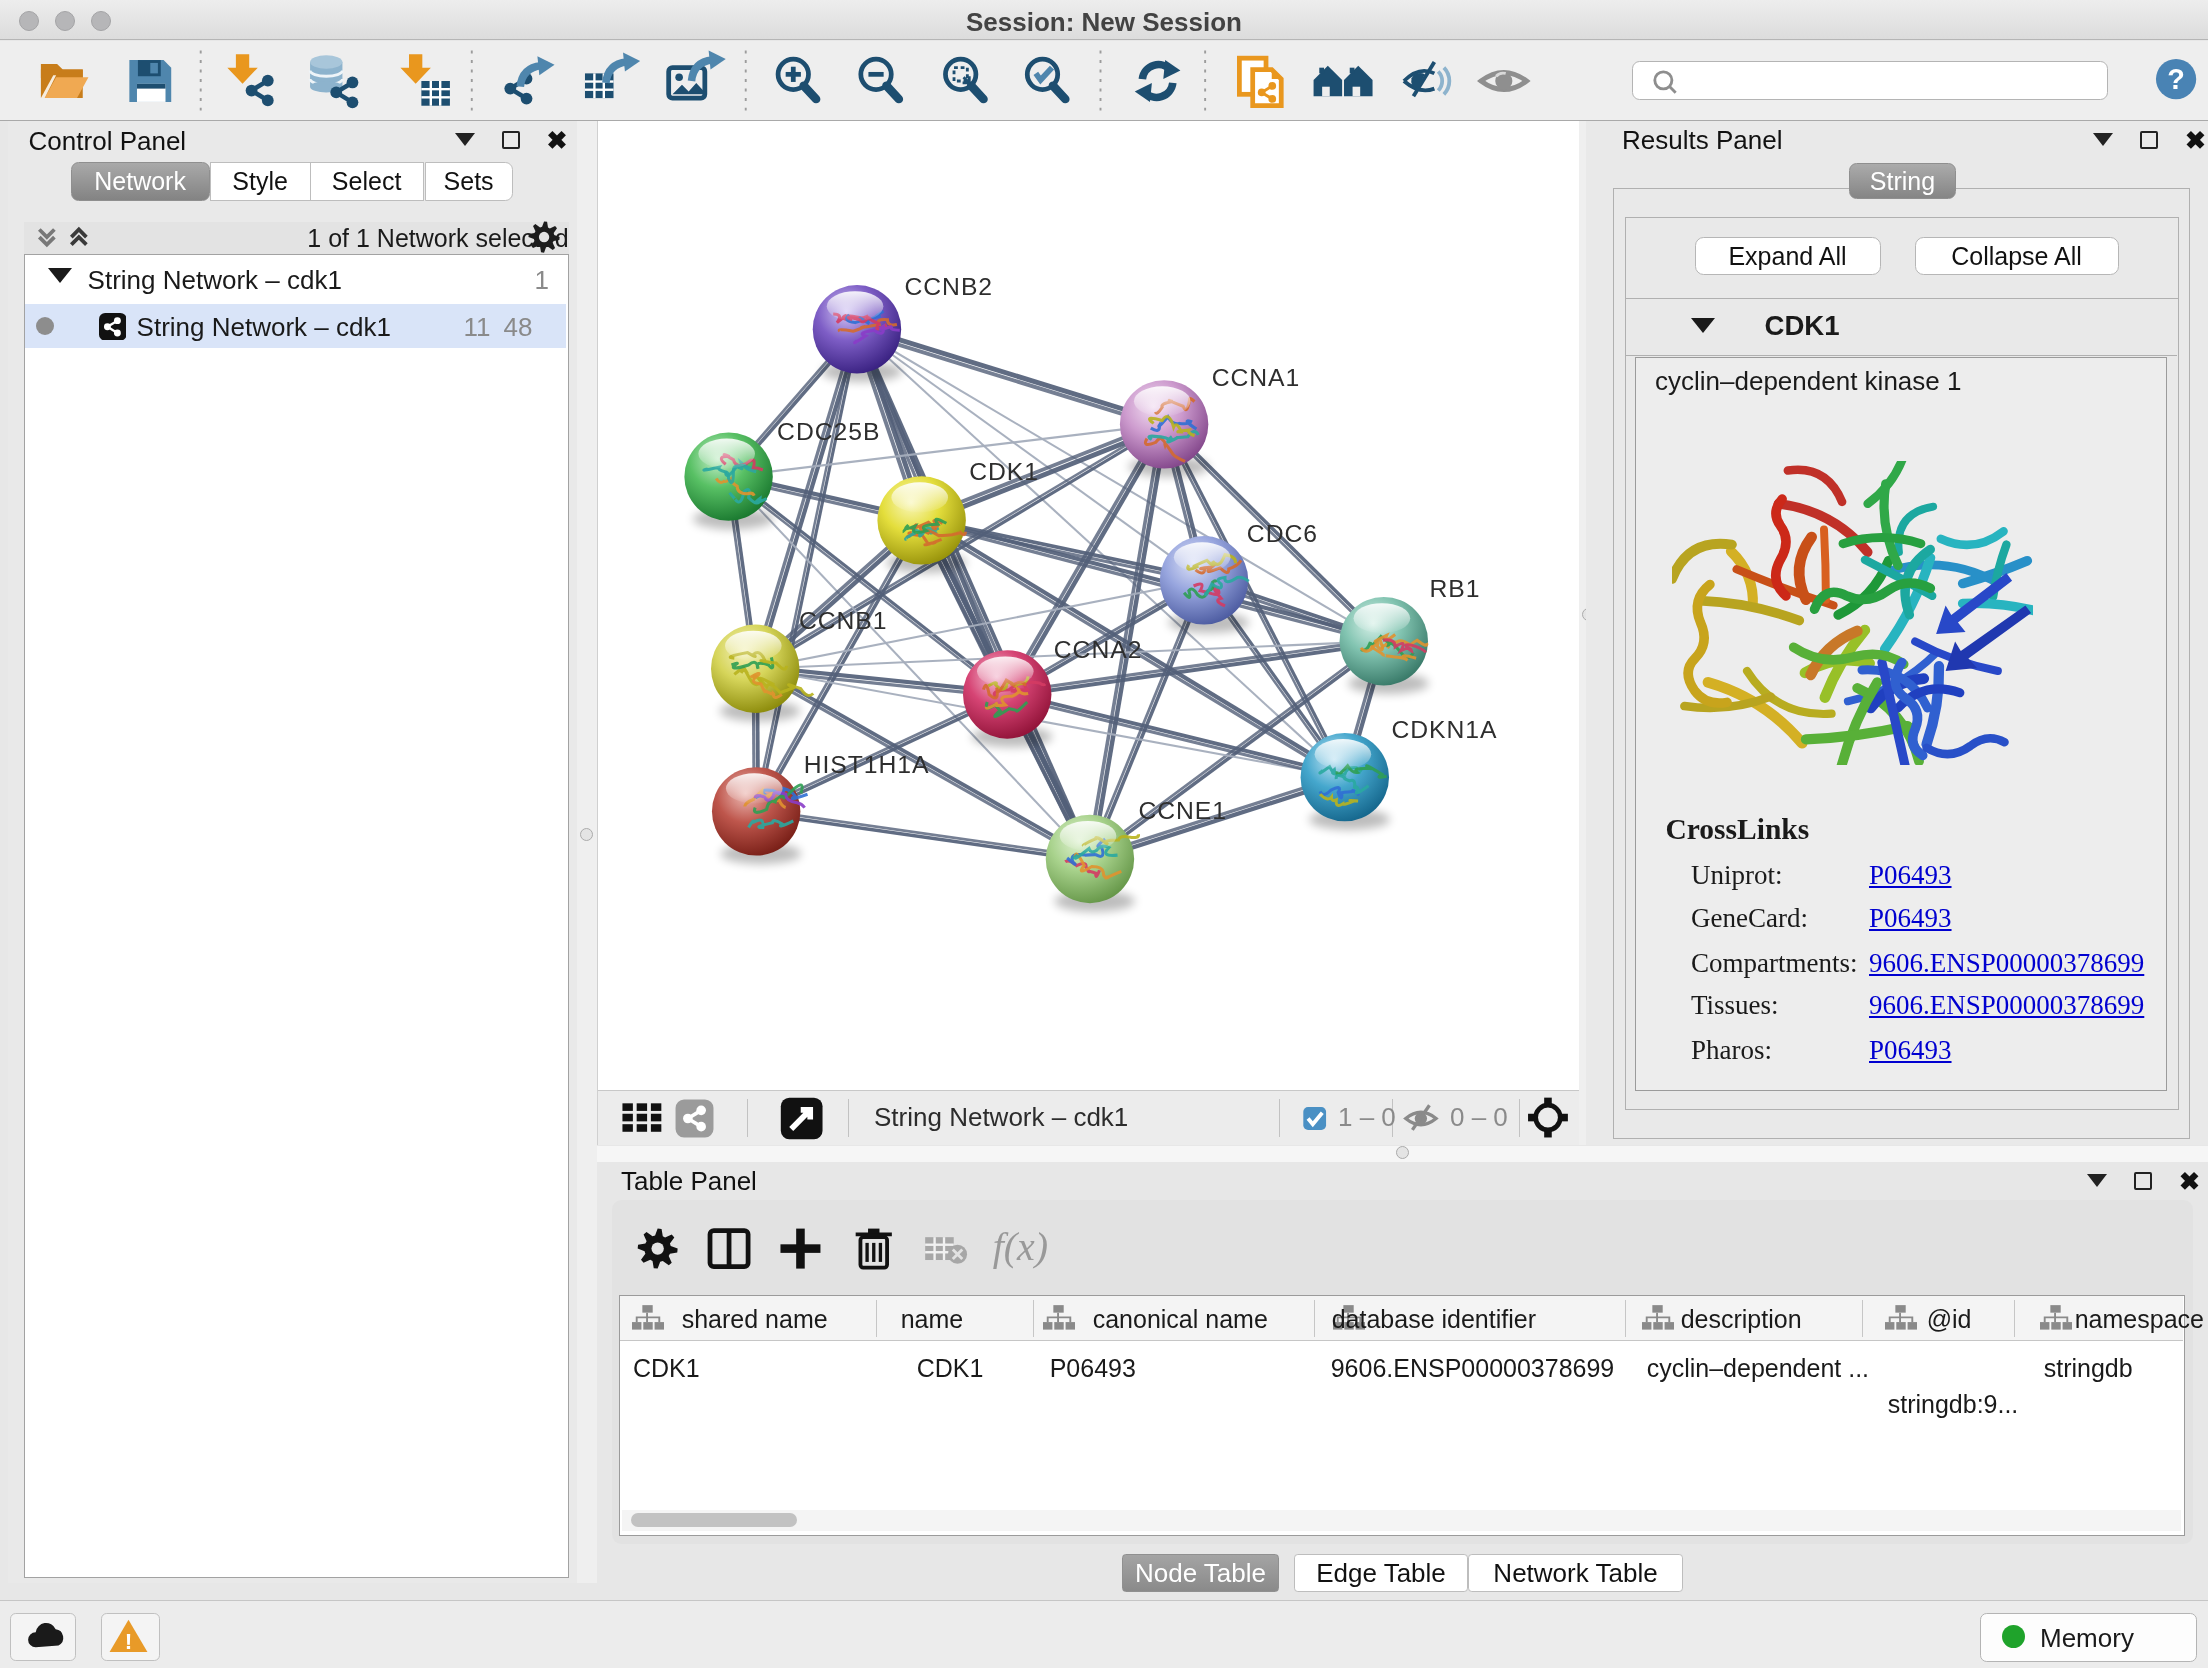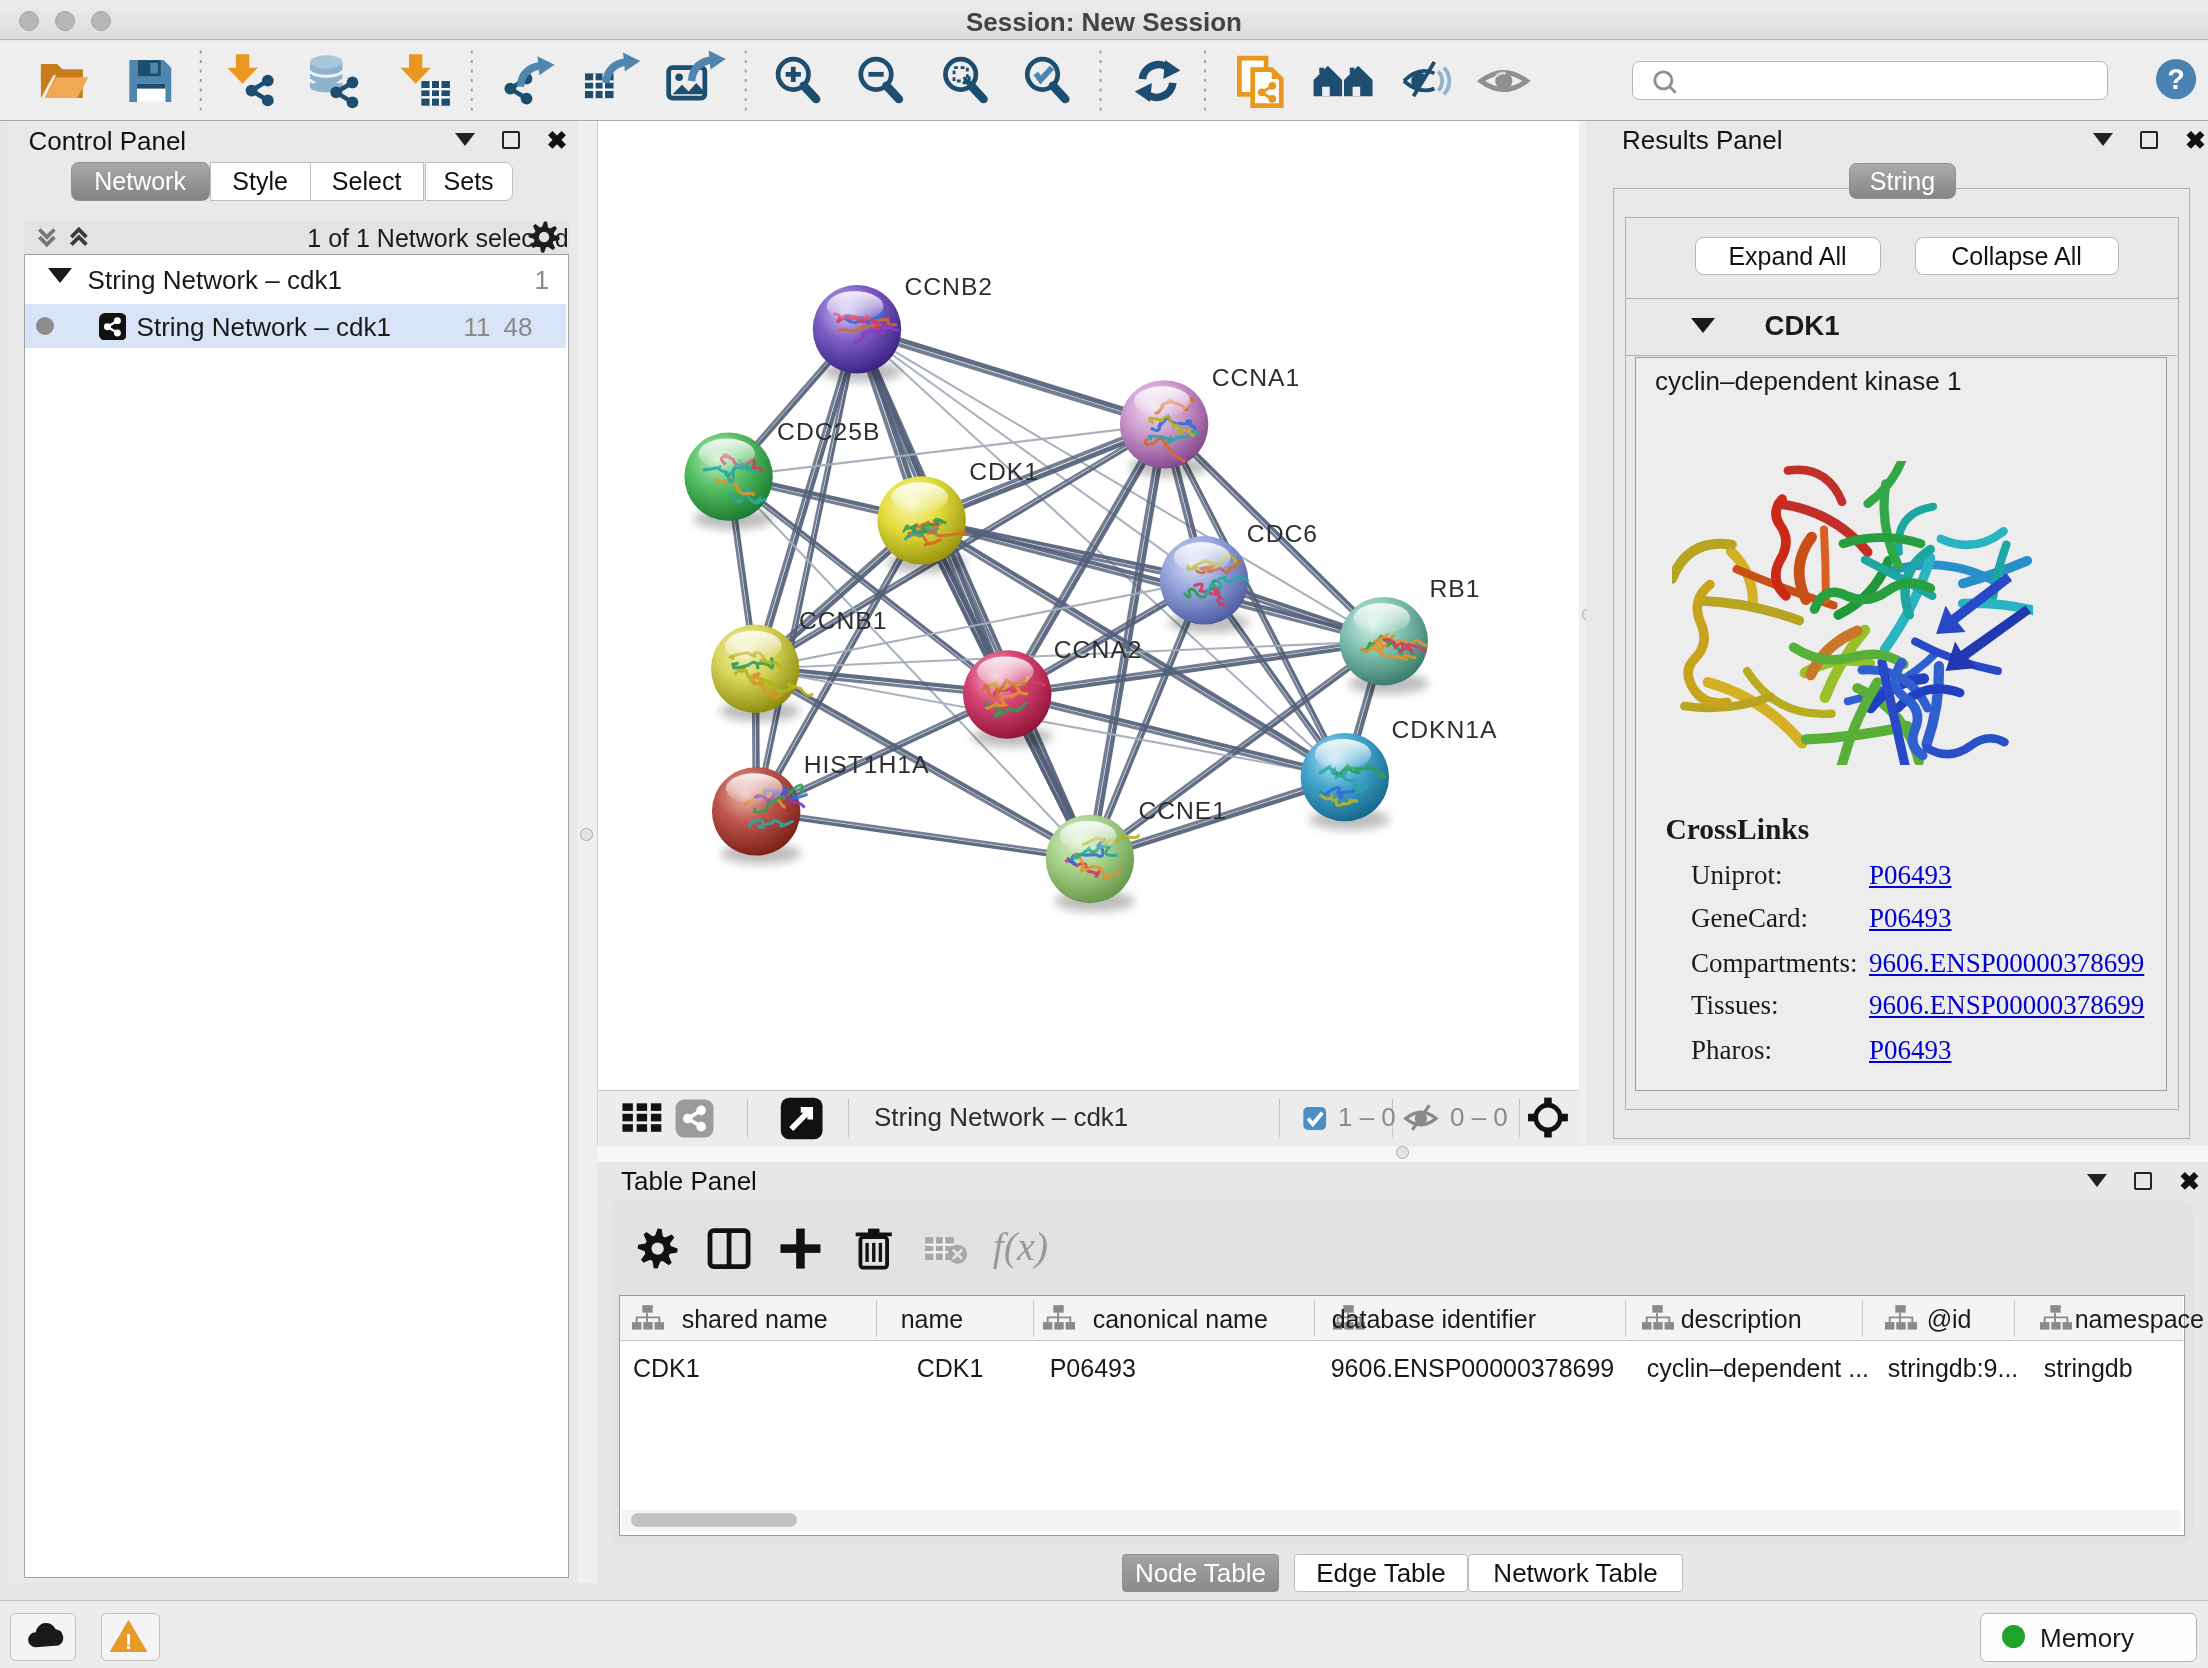--- a/index.html
+++ b/index.html
@@ -783,21 +783,21 @@
           <div class="thtxt" style="left:712px;">database identifier</div>
           <div class="thtxt" style="left:1061px;">description</div>
           <div class="thtxt" style="left:1307px;">@id</div>
           <div class="thtxt" style="left:1455px;">namespace</div>
         </div>
       <div class="tdtxt" style="left:13.3px;">CDK1</div>
       <div class="tdtxt" style="left:297px;">CDK1</div>
       <div class="tdtxt" style="left:430px;">P06493</div>
       <div class="tdtxt" style="left:711px;">9606.ENSP00000378699</div>
       <div class="tdtxt" style="left:1027px;">cyclin–dependent ...</div>
-      <div class="tdtxt" style="left:1268px;">stringdb:9...</div>
+      <div class="tdtxt" style="left:1268px;margin-top:36px;">stringdb:9...</div>
       <div class="tdtxt" style="left:1424px;">stringdb</div>
       <div id="hscroll">
           <div id="hthumb"></div>
         </div>
     </div>
   </div>
   <div class="btab btabsel" style="left:535px;width:157px;">Node Table</div>
   <div class="btab" style="left:707px;width:174px;">Edge Table</div>
   <div class="btab" style="left:881px;width:215px;">Network Table</div>
 </div>

